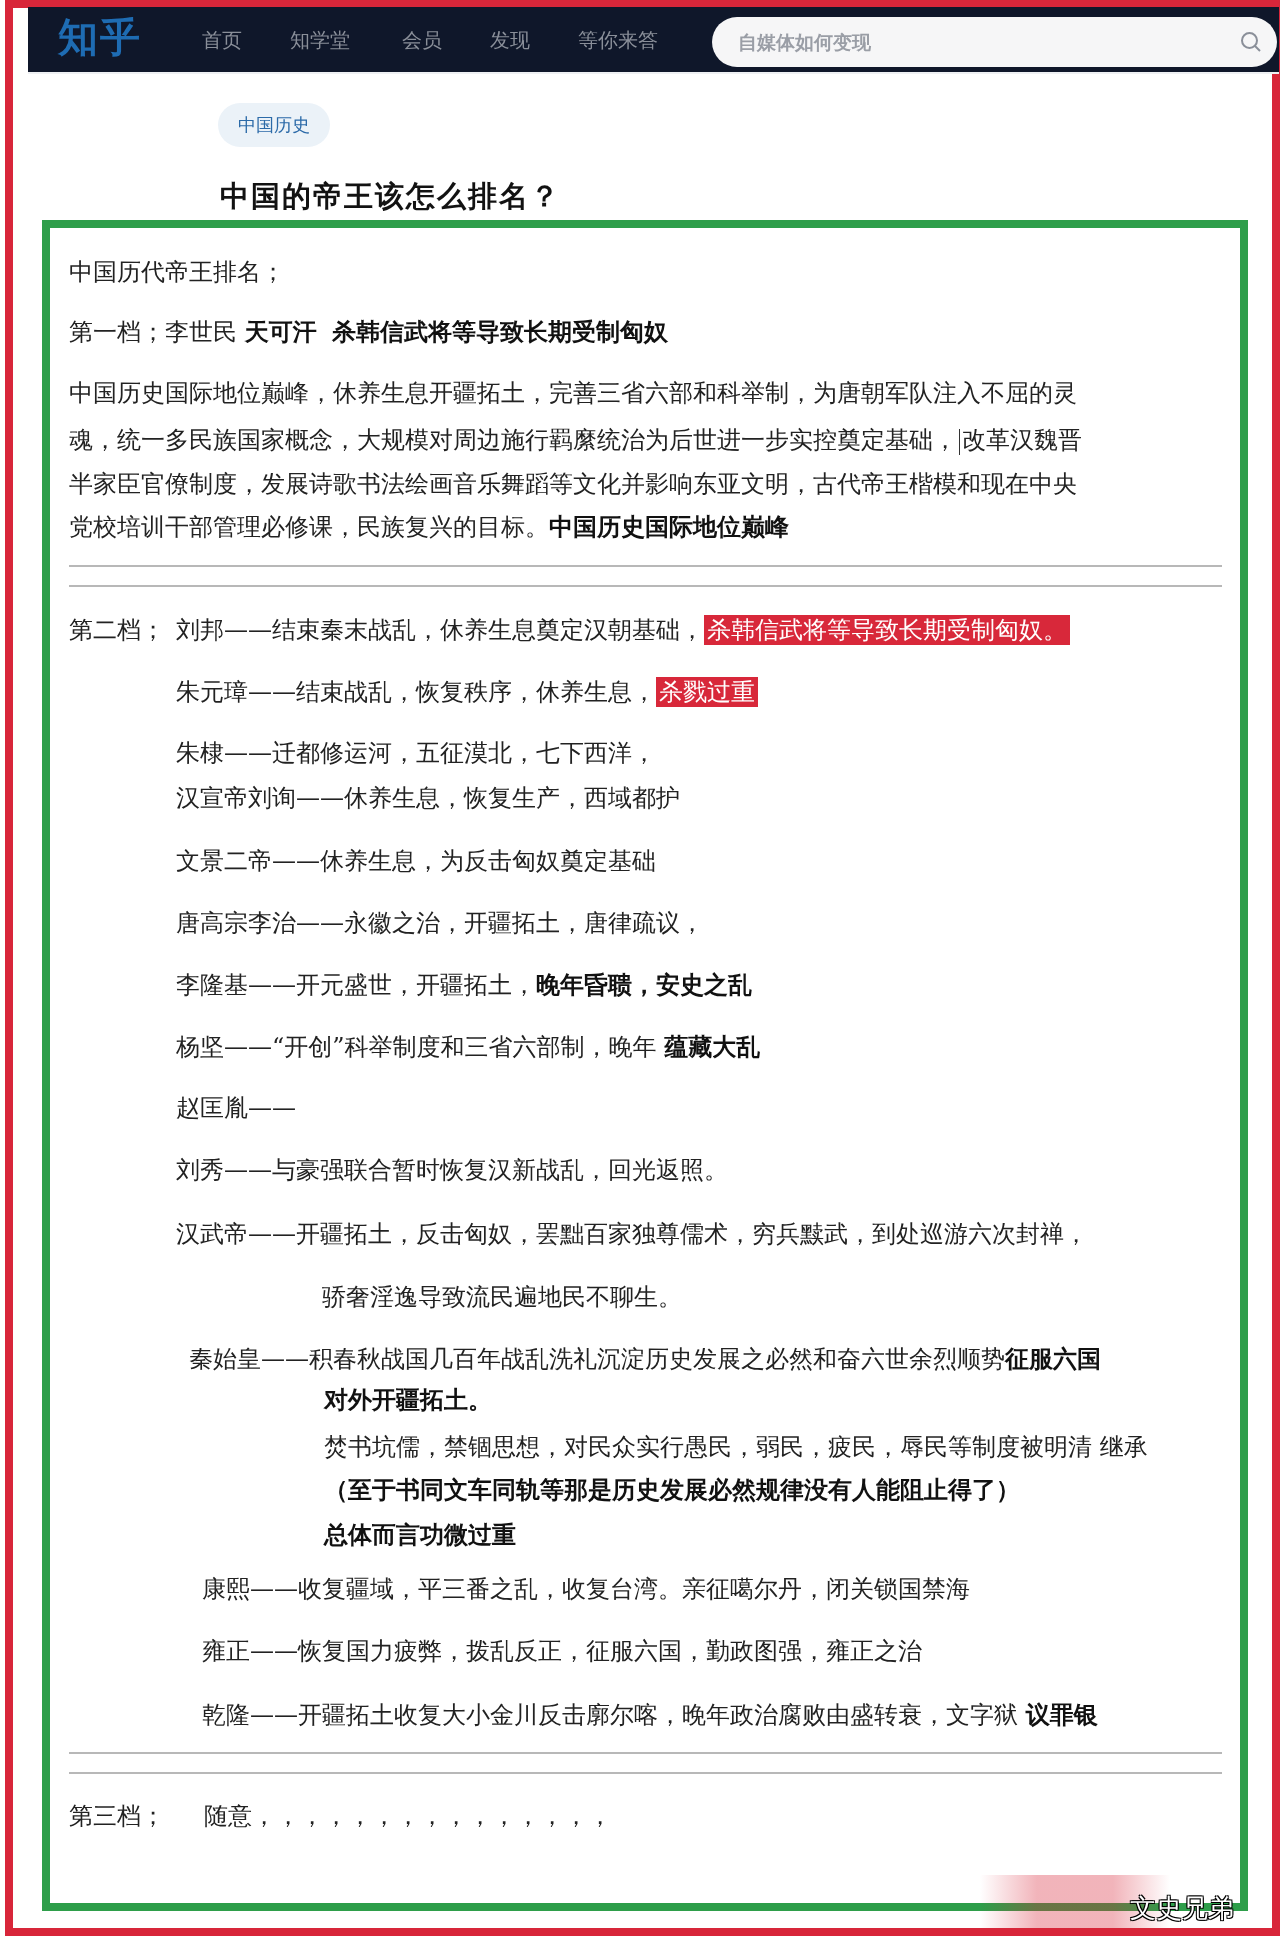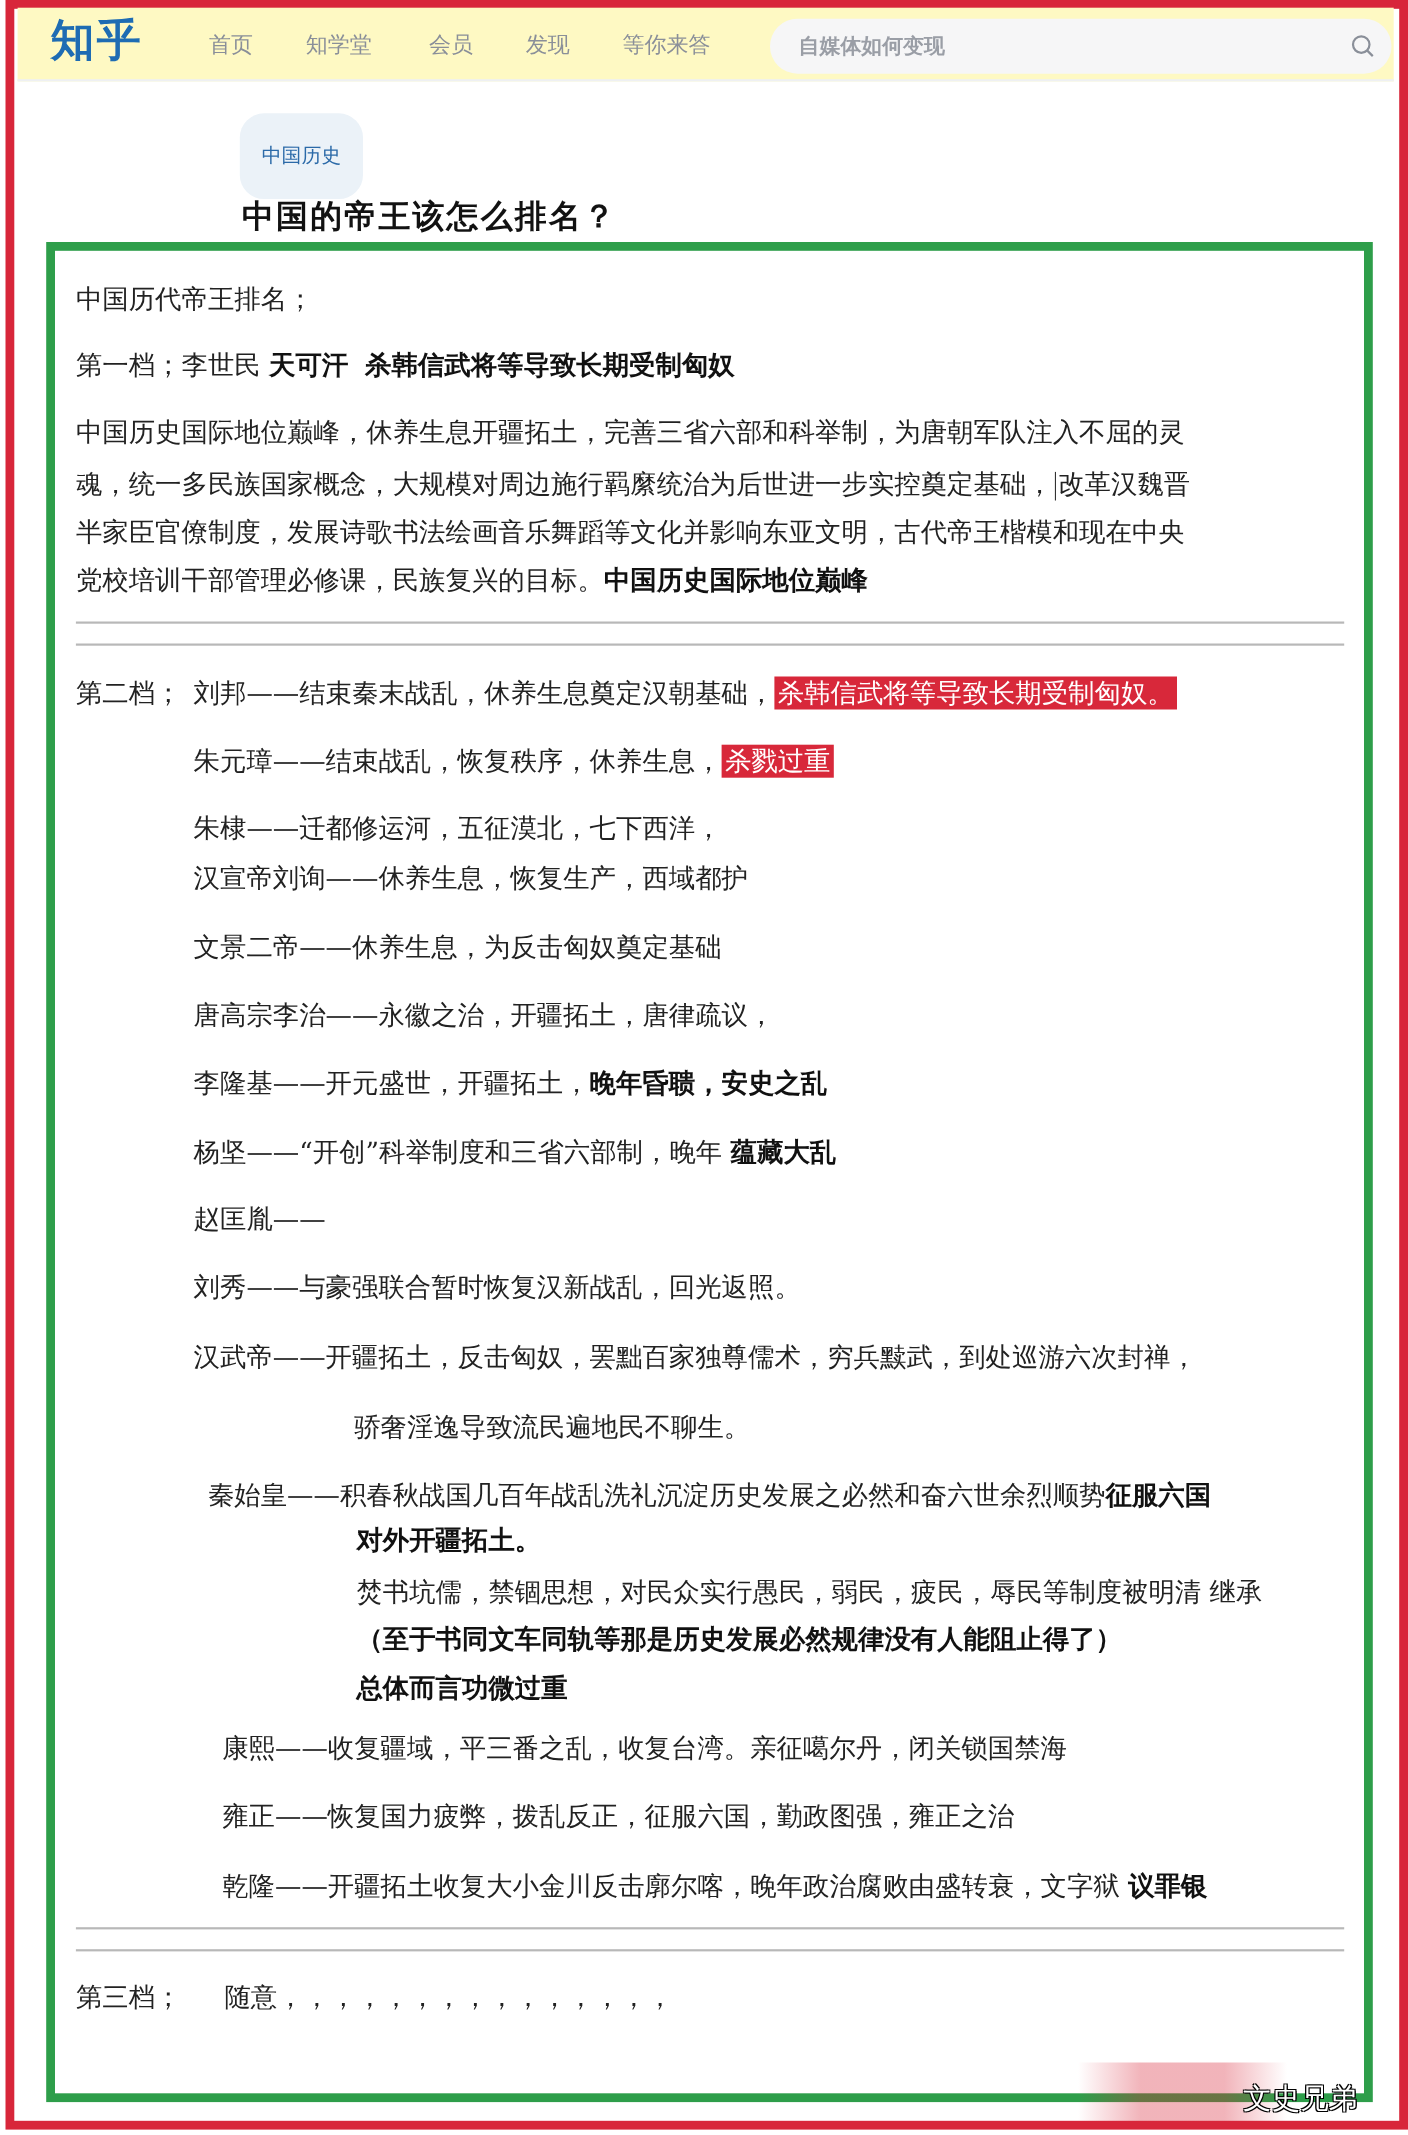--- a/index.html
+++ b/index.html
@@ -3,29 +3,29 @@
 <meta charset="utf-8">
 <style>
   html,body{margin:0;padding:0;}
   body{width:1280px;height:1941px;position:relative;background:#ffffff;overflow:hidden;
        font-family:"DejaVu Serif","Liberation Serif",serif;color:#1a1a1a;}
   .abs{position:absolute;}
   
   .red-frame{left:5px;top:0;width:1259px;height:1920px;border:8px solid #d8263a;box-sizing:content-box;}
   .green-frame{left:42px;top:220px;width:1190px;height:1675px;border:8px solid #2e9e4a;}
   
-  .header{left:16px;top:7px;width:1251px;height:65px;background:#fef9c3;border-bottom:2px solid #eef0f3;}
+  .header{left:28px;top:7px;width:1251px;height:65px;background:#0f172a;border-bottom:2px solid #eef0f3;}
   .logo{left:30px;top:6px;font-family:"DejaVu Sans","Liberation Sans",sans-serif;font-weight:bold;
         font-size:40px;color:#1e6cb3;letter-spacing:2px;line-height:48px;}
   .nav{top:20px;font-family:"DejaVu Sans","Liberation Sans",sans-serif;font-size:20px;color:#8a8f99;line-height:26px;}
   .search{left:697px;top:10px;width:565px;height:50px;border-radius:25px;background:#f6f6f7;}
   .search-ph{left:26px;top:12px;font-family:"DejaVu Sans","Liberation Sans",sans-serif;font-size:19px;color:#9a9ea6;line-height:26px;font-weight:bold;}
   .search-icon{left:528px;top:14px;width:22px;height:22px;}
   
-  .tag{left:218px;top:103px;height:44px;padding:17px 20px;border-radius:22px;background:#ebf2f8;
+  .tag{left:218px;top:103px;height:44px;padding:0 20px;border-radius:22px;background:#ebf2f8;
        font-family:"DejaVu Sans","Liberation Sans",sans-serif;font-size:18px;color:#2b6aa8;line-height:44px;}
   .title{left:220px;top:176px;font-family:"DejaVu Sans","Liberation Sans",sans-serif;font-weight:bold;
          font-size:29px;color:#121212;line-height:40px;letter-spacing:2px;}
   
   .ln{font-size:24px;line-height:32px;white-space:nowrap;color:#222;}
   .b{font-weight:bold;color:#111;font-family:"DejaVu Sans","Liberation Sans",sans-serif;}
   .hl{background:#d8283a;color:#fff;padding:1px 3px;}
   .divider{left:69px;width:1153px;height:2px;background:#b8b8b8;}
   .watermark-blur{left:980px;top:1875px;width:190px;height:55px;
        background:linear-gradient(to right,rgba(216,40,58,0),rgba(216,40,58,0.35) 30%,rgba(216,40,58,0.35) 70%,rgba(216,40,58,0));}

